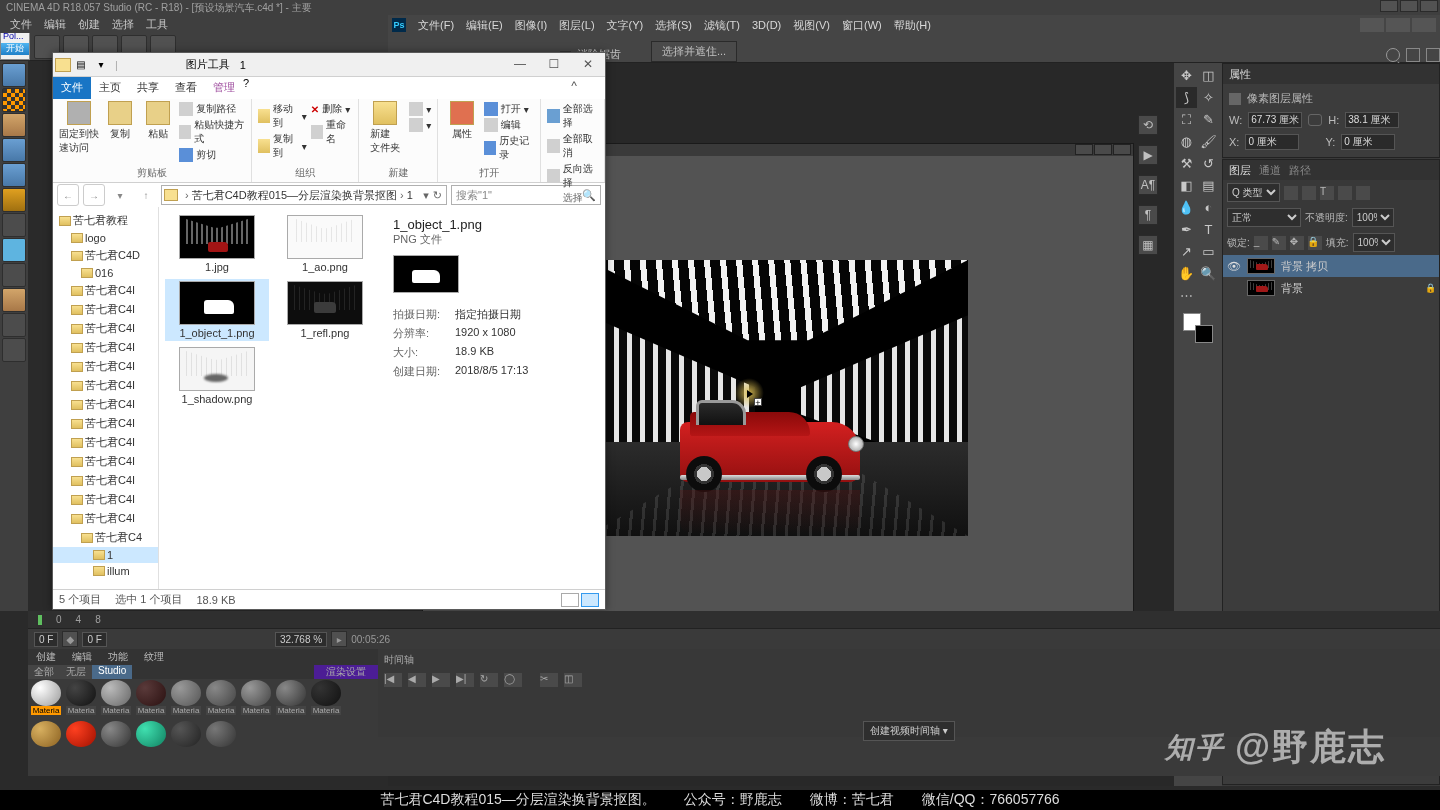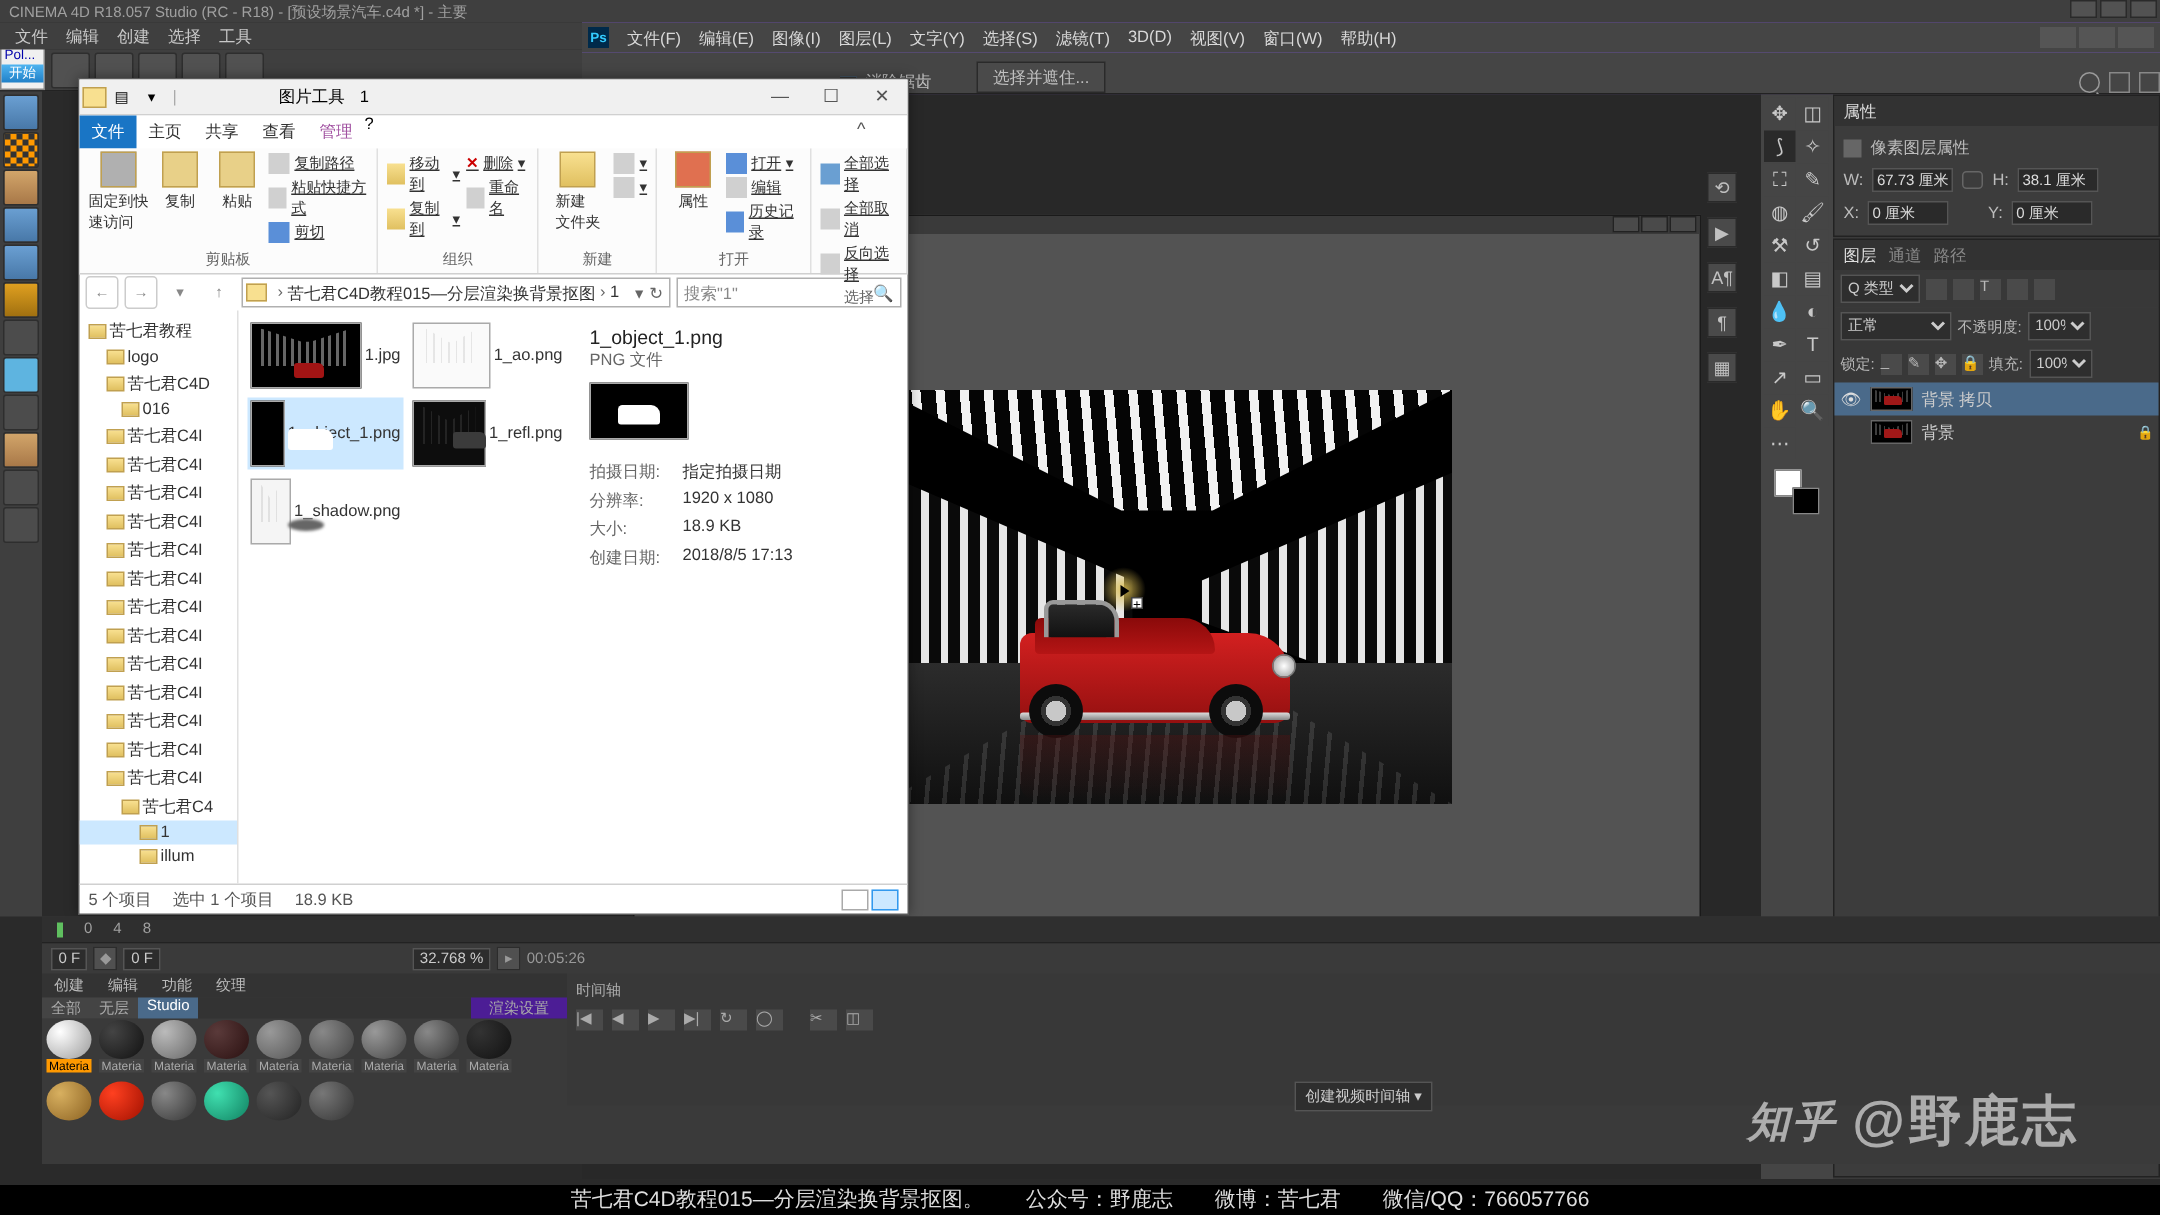--- a/index.html
+++ b/index.html
@@ -43,21 +43,21 @@
 .exp-tabcontext .tc { font-size: 11px; padding: 3px 8px; color: #333; }
 .exp-tabcontext .tcblue { background: #1975c5; color: #fff; }
 
 .exp-ribbon { height: 84px; background: #fcfcfc; border-bottom: 1px solid #d0d0d0; display: flex; position: relative; }
 .exp-ribbon .group { border-right: 1px solid #e0e0e0; padding: 2px 6px; display: flex; flex-direction: column; justify-content: space-between; height: 100%; }
 .exp-ribbon .group .ghead { display: flex; gap: 4px; }
 .exp-ribbon .group .gfoot { font-size: 10px; color: #666; text-align: center; }
 .rbtn-lg { width: 40px; display: flex; flex-direction: column; align-items: center; font-size: 10px; color: #333; gap: 2px; }
 .rbtn-lg .ico { width: 24px; height: 24px; background: #e8d088; border: 1px solid #c0a050; }
 .rbtn-lg .ico.folder { background: linear-gradient(#f8e090, #e0c060); }
-.rbtn-sm { display: flex; align-items: center; gap: 3px; font-size: 10px; color: #333; padding: 1px 0; text-decoration: underline; }
+.rbtn-sm { display: flex; align-items: center; gap: 3px; font-size: 10px; color: #333; padding: 1px 0; }
 .rbtn-sm .ico { width: 14px; height: 14px; background: #d0d0d0; }
 .rbtn-sm .red { color: #c00; }
 
 .exp-addr { height: 24px; display: flex; align-items: center; padding: 0 4px; gap: 4px; }
 .exp-addr .navbtn { width: 22px; height: 22px; border: 1px solid #ccc; border-radius: 3px; color: #888; display: flex; align-items: center; justify-content: center; font-size: 10px; }
 .exp-addr .addrbar { flex: 1; height: 20px; border: 1px solid #b0b0b0; display: flex; align-items: center; padding-left: 2px; font-size: 11px; color: #333; }
 .exp-addr .addrbar .fico { width: 14px; height: 12px; background: #f8e090; border: 1px solid #c0a050; margin-right: 4px; }
 .exp-addr .addrbar .sep { color: #666; padding: 0 3px; }
 .exp-addr .searchbar { width: 150px; height: 20px; border: 1px solid #b0b0b0; padding-left: 4px; font-size: 11px; color: #888; display: flex; align-items: center; justify-content: space-between; padding-right: 4px; }
 
@@ -65,21 +65,21 @@
 .exp-tree { width: 106px; border-right: 1px solid #e0e0e0; padding-top: 4px; overflow: hidden; }
 .exp-tree .tnode { display: flex; align-items: center; font-size: 11px; color: #333; padding: 2px 2px 2px 6px; gap: 2px; white-space: nowrap; }
 .exp-tree .tnode .fico { width: 12px; height: 10px; background: linear-gradient(#f8e090, #e0c060); border: 1px solid #c0a050; flex-shrink: 0; }
 .exp-tree .tnode.selected { background: #cce8ff; }
 .exp-tree .tnode.indent1 { padding-left: 18px; }
 .exp-tree .tnode.indent2 { padding-left: 28px; }
 .exp-tree .tnode.indent3 { padding-left: 40px; }
 
 .exp-files { flex: 1; display: flex; padding: 6px; gap: 4px; align-items: flex-start; }
 .exp-thumbs { display: flex; flex-wrap: wrap; gap: 4px; width: 220px; align-content: flex-start; }
-.exp-thumb { width: 104px; display: flex; flex-direction: row; align-items: center; gap: 2px; padding: 2px; }
+.exp-thumb { width: 104px; display: flex; flex-direction: column; align-items: center; gap: 2px; padding: 2px; }
 .exp-thumb.selected { background: #cce8ff; }
 .exp-thumb .timg { width: 76px; height: 44px; background: #000; border: 1px solid #aaa; position: relative; }
 .exp-thumb .timg.car-hall::before { content: ""; position: absolute; inset: 3px 6px 14px 6px; background: repeating-linear-gradient(90deg, #fff 0 2px, transparent 2px 5px); clip-path: polygon(0 0, 45% 35%, 55% 35%, 100% 0, 100% 100%, 0 100%); opacity: .4; }
 .exp-thumb .timg.car-hall::after { content: ""; position: absolute; left: 28px; top: 26px; width: 20px; height: 10px; background: #a21414; border-radius: 2px 4px 2px 2px; }
 .exp-thumb .timg.white { background: #fafafa; }
 .exp-thumb .timg.white::before { content: ""; position: absolute; inset: 3px 8px 16px 8px; background: repeating-linear-gradient(90deg, #ddd 0 1px, transparent 1px 5px); clip-path: polygon(0 0, 45% 40%, 55% 40%, 100% 0, 100% 100%, 0 100%); opacity: .7; }
 .exp-thumb .timg.mask { background: #000; }
 .exp-thumb .timg.mask::after { content: ""; position: absolute; left: 24px; top: 18px; width: 30px; height: 14px; background: #fff; border-radius: 3px 6px 2px 2px; }
 .exp-thumb .timg.refl { background: #0d0d0d; }
 .exp-thumb .timg.refl::after { content: ""; position: absolute; left: 26px; top: 20px; width: 22px; height: 11px; background: #3b3b3b; border-radius: 2px 4px 2px 2px; }
@@ -97,21 +97,21 @@
 .exp-details .drow { display: flex; gap: 14px; padding: 2px 0; }
 .exp-details .drow .dk { width: 48px; color: #666; }
 .exp-details .drow .dv { color: #333; }
 
 .exp-status { height: 20px; border-top: 1px solid #d0d0d0; display: flex; align-items: center; padding: 0 6px; font-size: 11px; color: #555; gap: 14px; }
 .exp-status .right { position: absolute; right: 6px; display: flex; gap: 2px; }
 .exp-status .vbtn { width: 18px; height: 14px; border: 1px solid #aaa; }
 .exp-status .vbtn.active { background: #cce8ff; border-color: #3399ee; }
 
 
-.ps { position: absolute; left: 388px; top: 15px; right: 0; bottom: 24px; background: #8b5cf6; }
+.ps { position: absolute; left: 388px; top: 15px; right: 0; bottom: 24px; background: #fef9c3; }
 .ps-menu { height: 20px; background: #454545; display: flex; align-items: center; padding-left: 4px; }
 .ps-menu .mitem { color: #d8d8d8; font-size: 11px; padding: 0 6px; }
 .ps-menu .pslogo { width: 14px; height: 14px; background: #002a4a; color: #3cf; font-size: 9px; font-weight: bold; display: flex; align-items: center; justify-content: center; margin-right: 6px; }
 .ps-menu .winctrl { position: absolute; right: 4px; display: flex; gap: 2px; }
 .ps-menu .winctrl div { width: 24px; height: 14px; background: #555; }
 
 .ps-options { height: 28px; background: #454545; border-bottom: 1px solid #222; display: flex; align-items: flex-end; padding-left: 6px; gap: 6px; color: #c0c0c0; font-size: 11px; }
 .ps-options .chk { width: 11px; height: 11px; background: #777; border: 1px solid #333; }
 .ps-options .chk.on { background: #5a98d6; }
 .ps-options .wide { flex: 1; }

